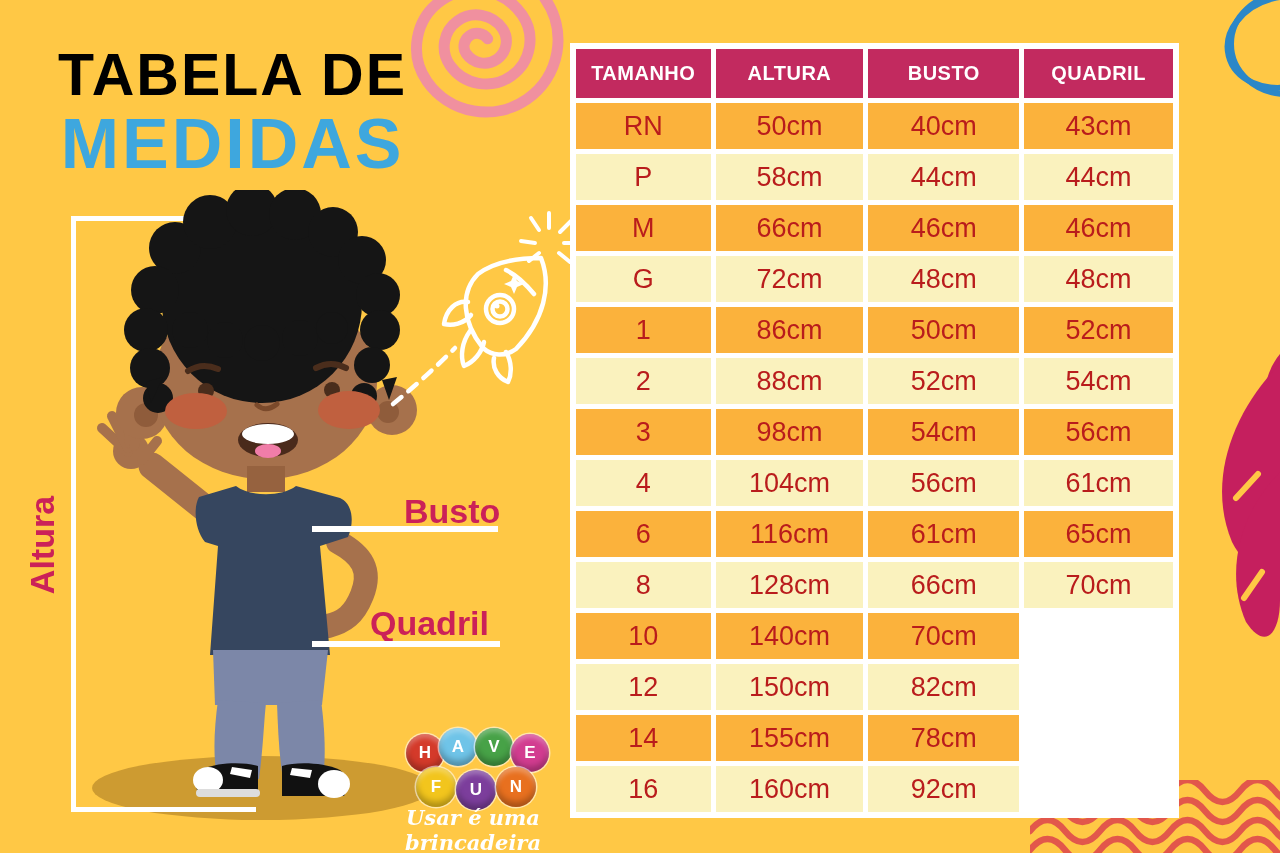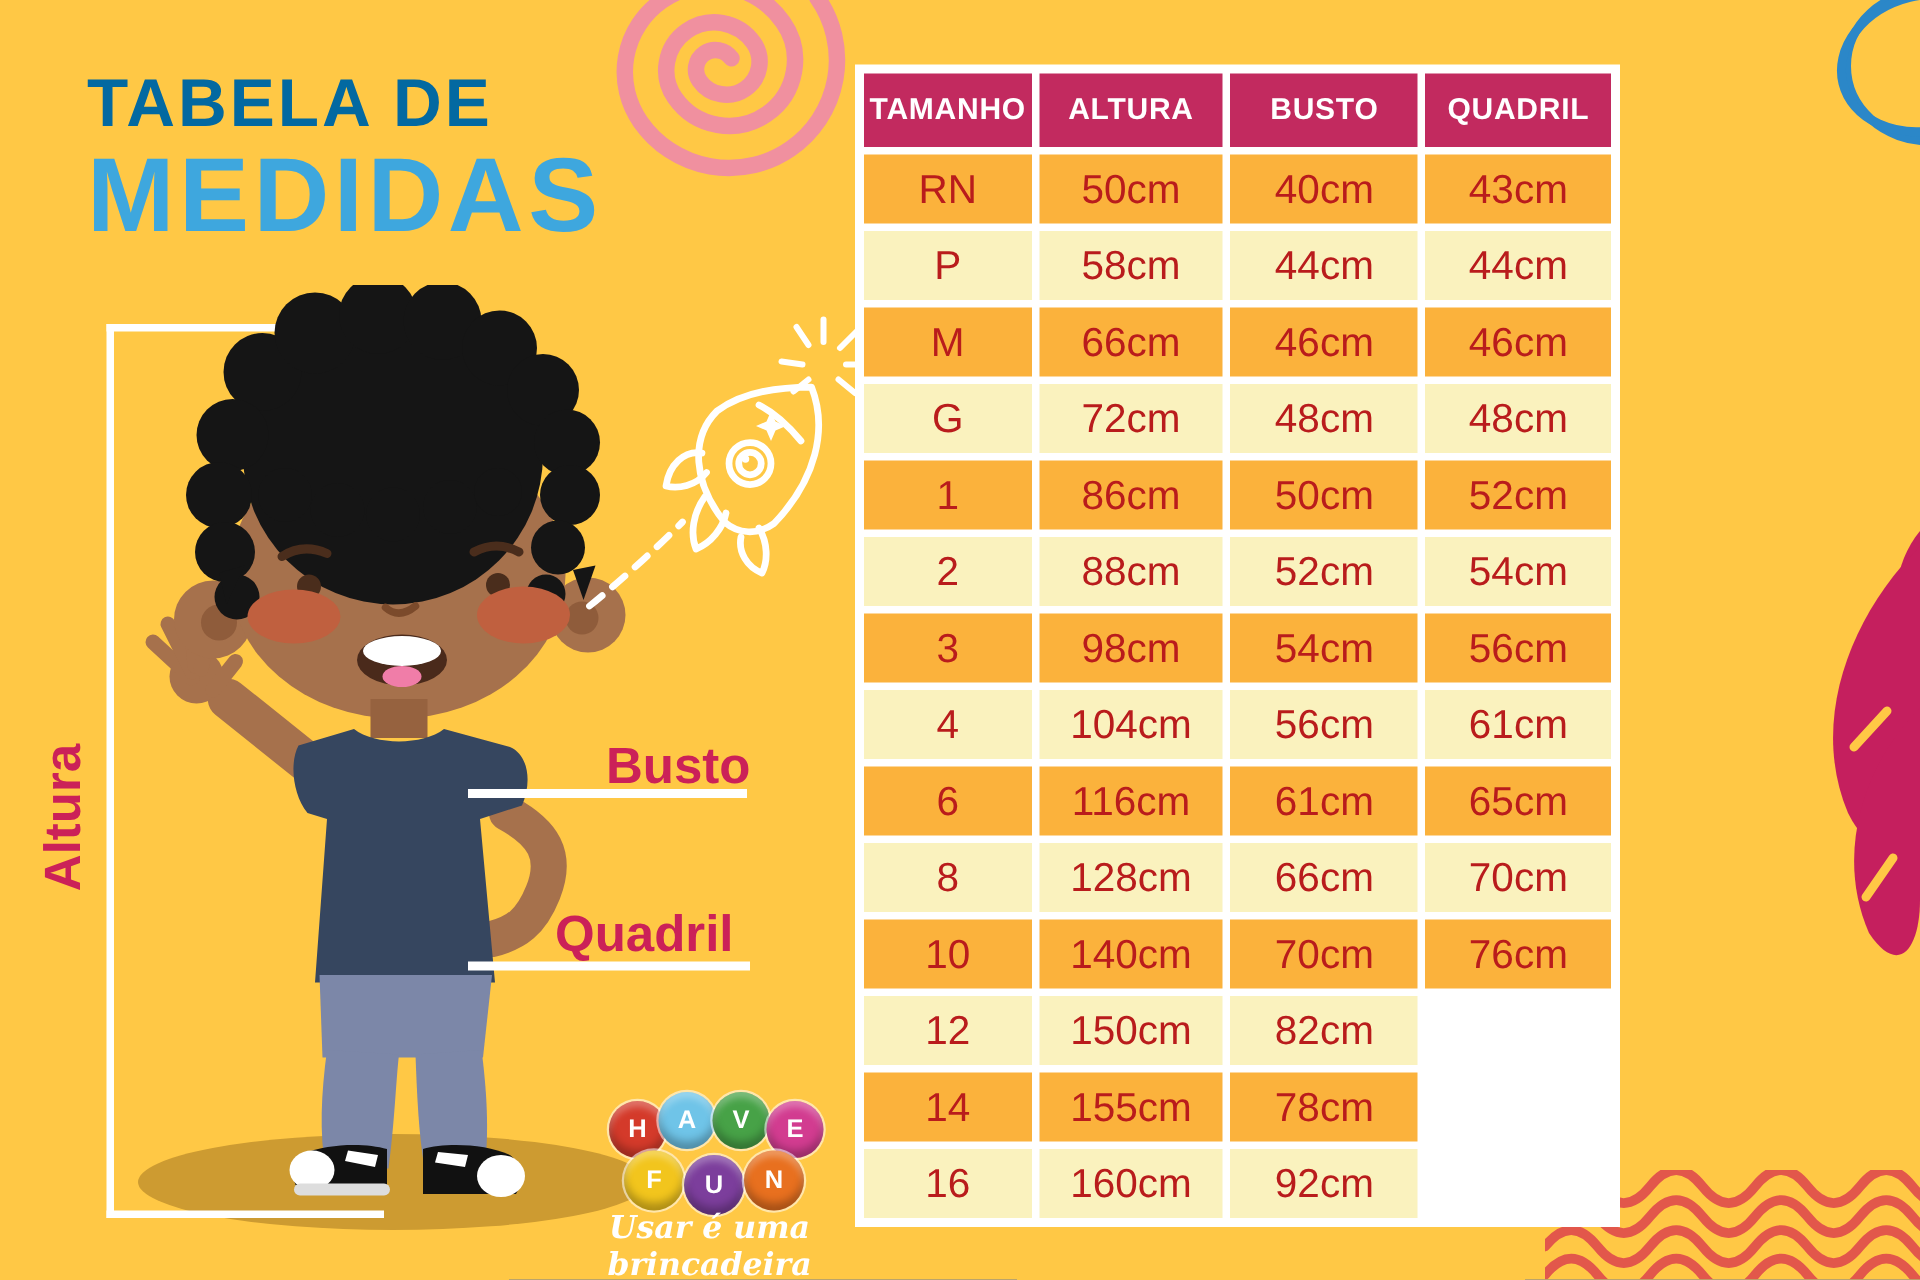--- a/index.html
+++ b/index.html
@@ -5,21 +5,21 @@
   html,body{margin:0;padding:0;background:#888;}
   .canvas{
     position:relative;width:1280px;height:853px;overflow:hidden;
     background:var(--background,#FFC845);
     font-family:"Liberation Sans",sans-serif;
     -webkit-font-smoothing:antialiased;
   }
   .abs{position:absolute;}
   
   .title{left:58px;top:46px;line-height:1;z-index:4;}
-  .title .l1{font-size:45px;font-weight:700;color:#0369a1;letter-spacing:2px;}
+  .title .l1{font-size:59px;font-weight:700;color:#000000;letter-spacing:2px;}
   .title .l2{font-size:70px;font-weight:700;color:var(--title-blue,#3EA7DE);letter-spacing:3px;margin-top:4px;text-align:center;}
   
   .bracket{left:71px;top:216px;width:180px;height:586px;z-index:2;
     border-left:5.5px solid #fff;border-top:5.5px solid #fff;border-bottom:5.5px solid #fff;}
   .shadow-ellipse{left:92px;top:756px;width:340px;height:64px;border-radius:50%;
     background:#CD9B31;z-index:1;}
   
   .fig-label{color:var(--accent-crimson,#CB2158);font-weight:700;z-index:5;line-height:1;}
   .lbl-altura{left:-28px;top:528px;width:140px;text-align:center;font-size:34px;transform:rotate(-90deg);}
   .lbl-busto{left:404px;top:494px;font-size:34px;}
@@ -28,21 +28,21 @@
   .line-busto{left:312px;top:526px;width:186px;}
   .line-quadril{left:312px;top:641px;width:188px;}
   
   .boy-svg{left:60px;top:190px;width:560px;height:660px;z-index:3;pointer-events:none;}
   .deco{pointer-events:none;z-index:1;}
   .spiral-svg{left:398px;top:-48px;width:176px;height:176px;}
   .scribble-svg{left:1222px;top:-8px;width:100px;height:112px;}
   .leaf-svg{left:1212px;top:350px;width:68px;height:310px;}
   .waves-svg{left:1030px;top:780px;width:250px;height:73px;z-index:2;}
   
-  .size-table{left:570px;top:43px;width:510px;height:775px;background:#FFFFFF;
+  .size-table{left:570px;top:43px;width:609px;height:775px;background:#FFFFFF;
     box-sizing:border-box;padding:6px;display:flex;flex-direction:column;gap:5px;z-index:6;}
   .tr{display:grid;grid-template-columns:141fr 155fr 158fr 156fr;gap:5px;flex:1;}
   .tr.head{flex:0 0 49px;}
   .th{background:var(--header-bg,#C22A5F);color:#fff;font-weight:700;font-size:20px;
     letter-spacing:.5px;display:flex;align-items:center;justify-content:center;}
   .td{display:flex;align-items:center;justify-content:center;font-size:27px;color:#b91c1c;}
   .tr.orange .td{background:var(--row-orange,#FBB23C);}
   .tr.cream  .td{background:var(--row-cream,#FAF2BE);}
   
   .logo{left:398px;top:728px;width:150px;height:104px;z-index:6;}
@@ -272,21 +272,20 @@
           <div class="td">65cm</div>
         </div><div class="tr cream">
           <div class="td">8</div>
           <div class="td">128cm</div>
           <div class="td">66cm</div>
           <div class="td">70cm</div>
         </div><div class="tr orange">
           <div class="td">10</div>
           <div class="td">140cm</div>
           <div class="td">70cm</div>
-          <div class="td">76cm</div>
         </div><div class="tr cream">
           <div class="td">12</div>
           <div class="td">150cm</div>
           <div class="td">82cm</div>
         </div><div class="tr orange">
           <div class="td">14</div>
           <div class="td">155cm</div>
           <div class="td">78cm</div>
         </div><div class="tr cream">
           <div class="td">16</div>

